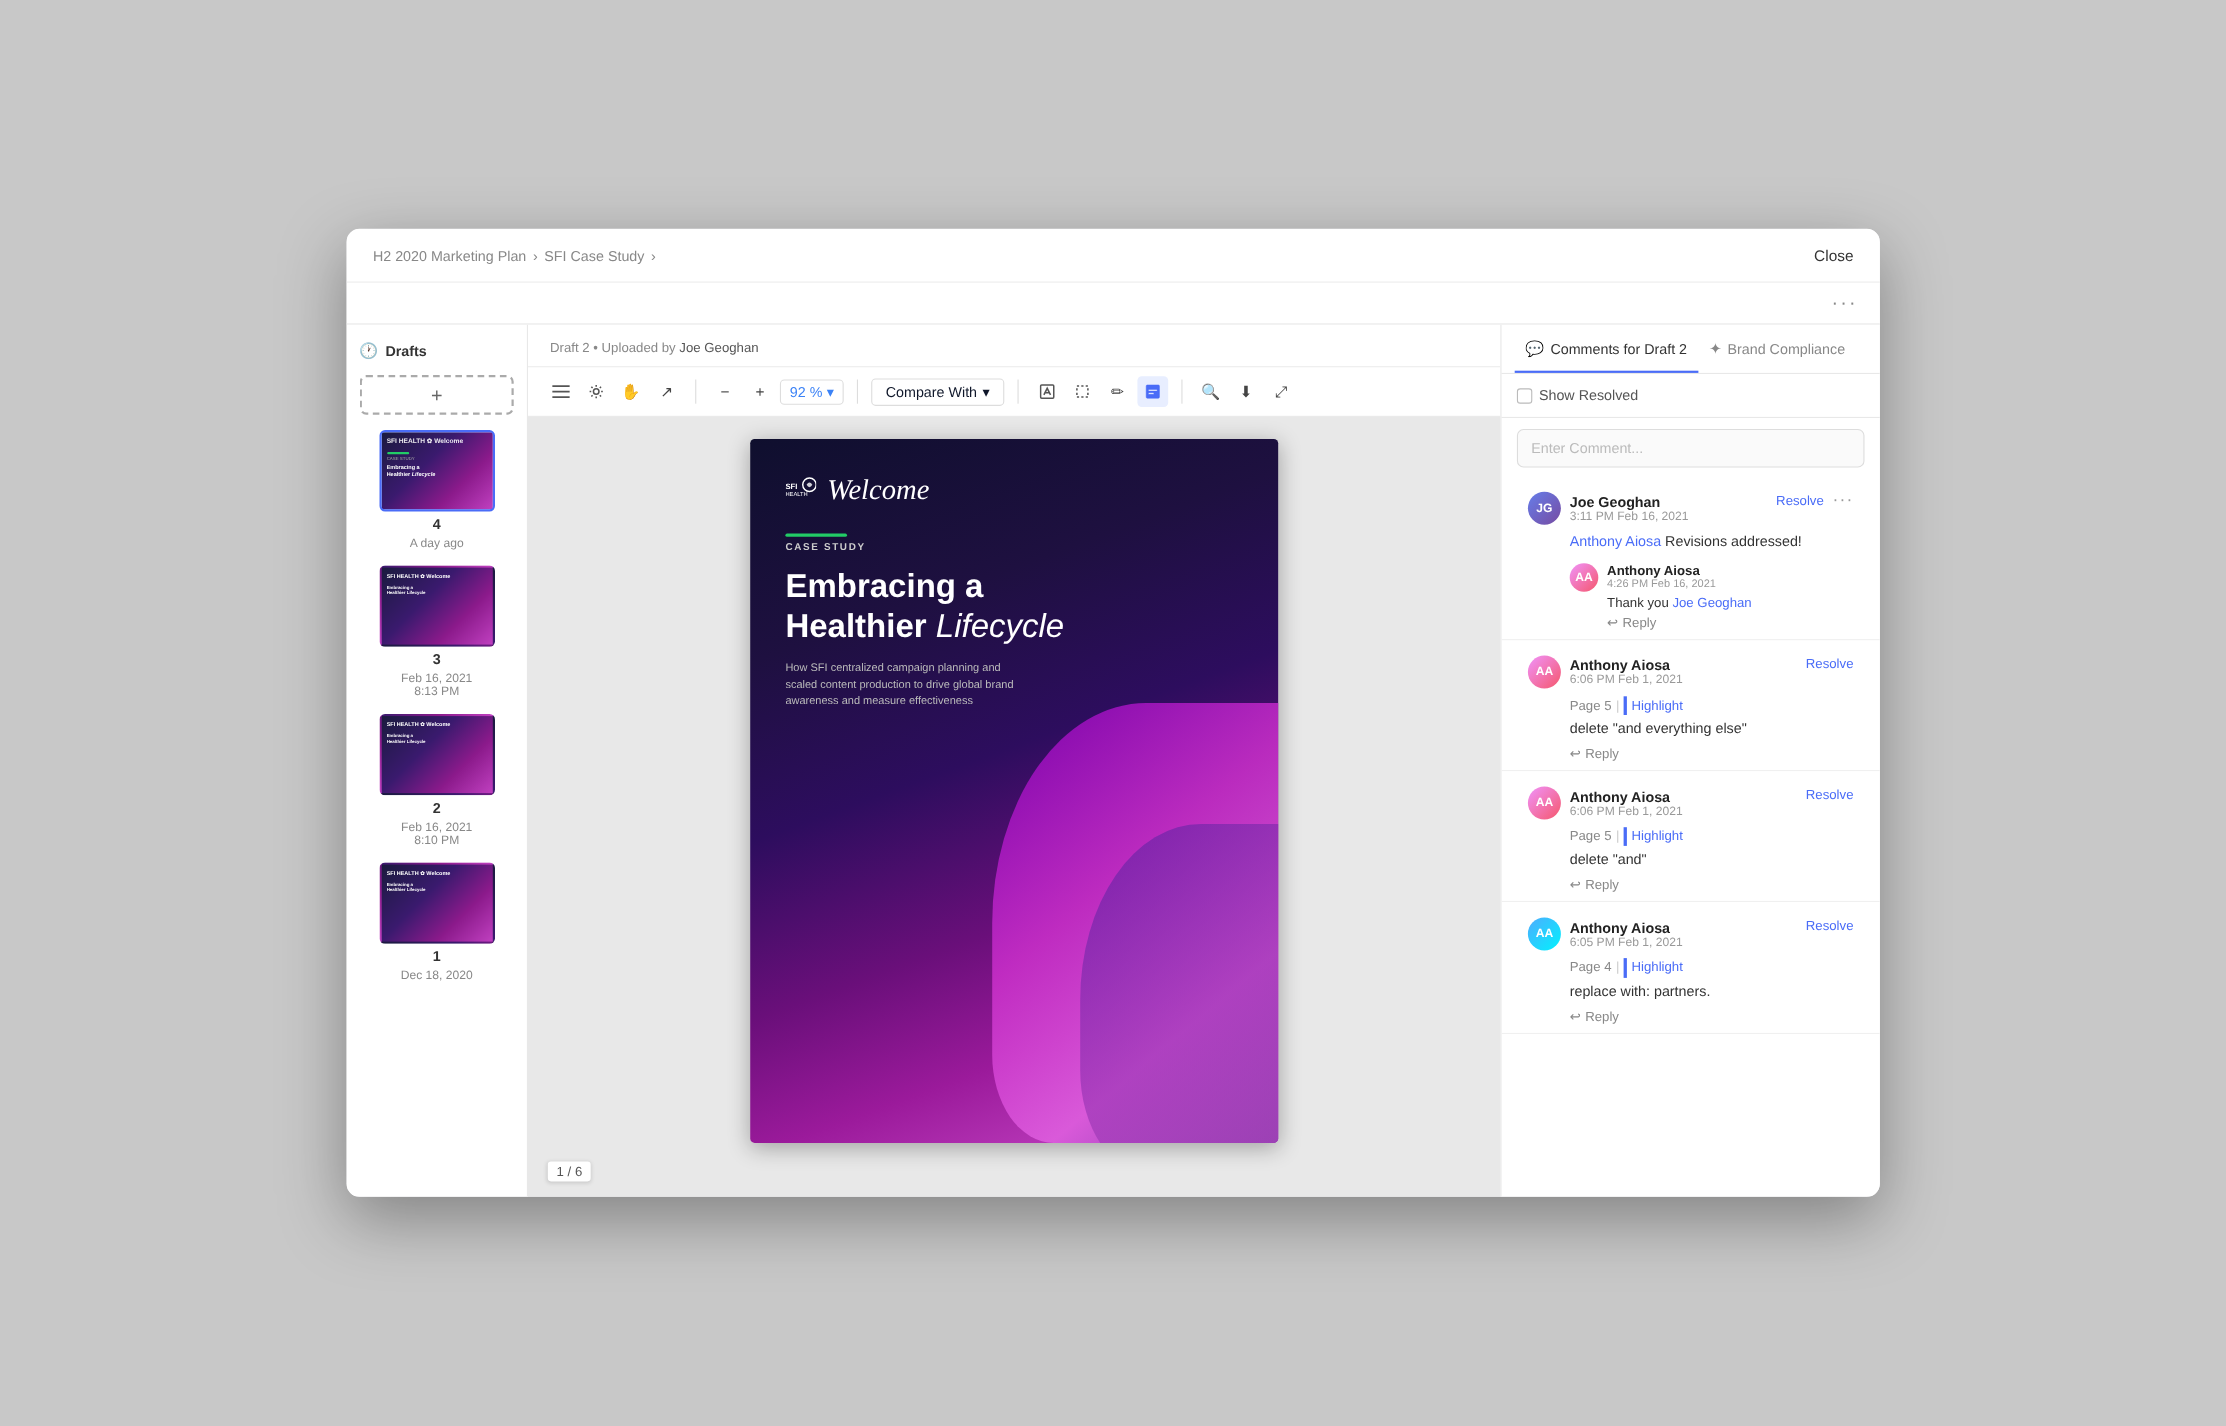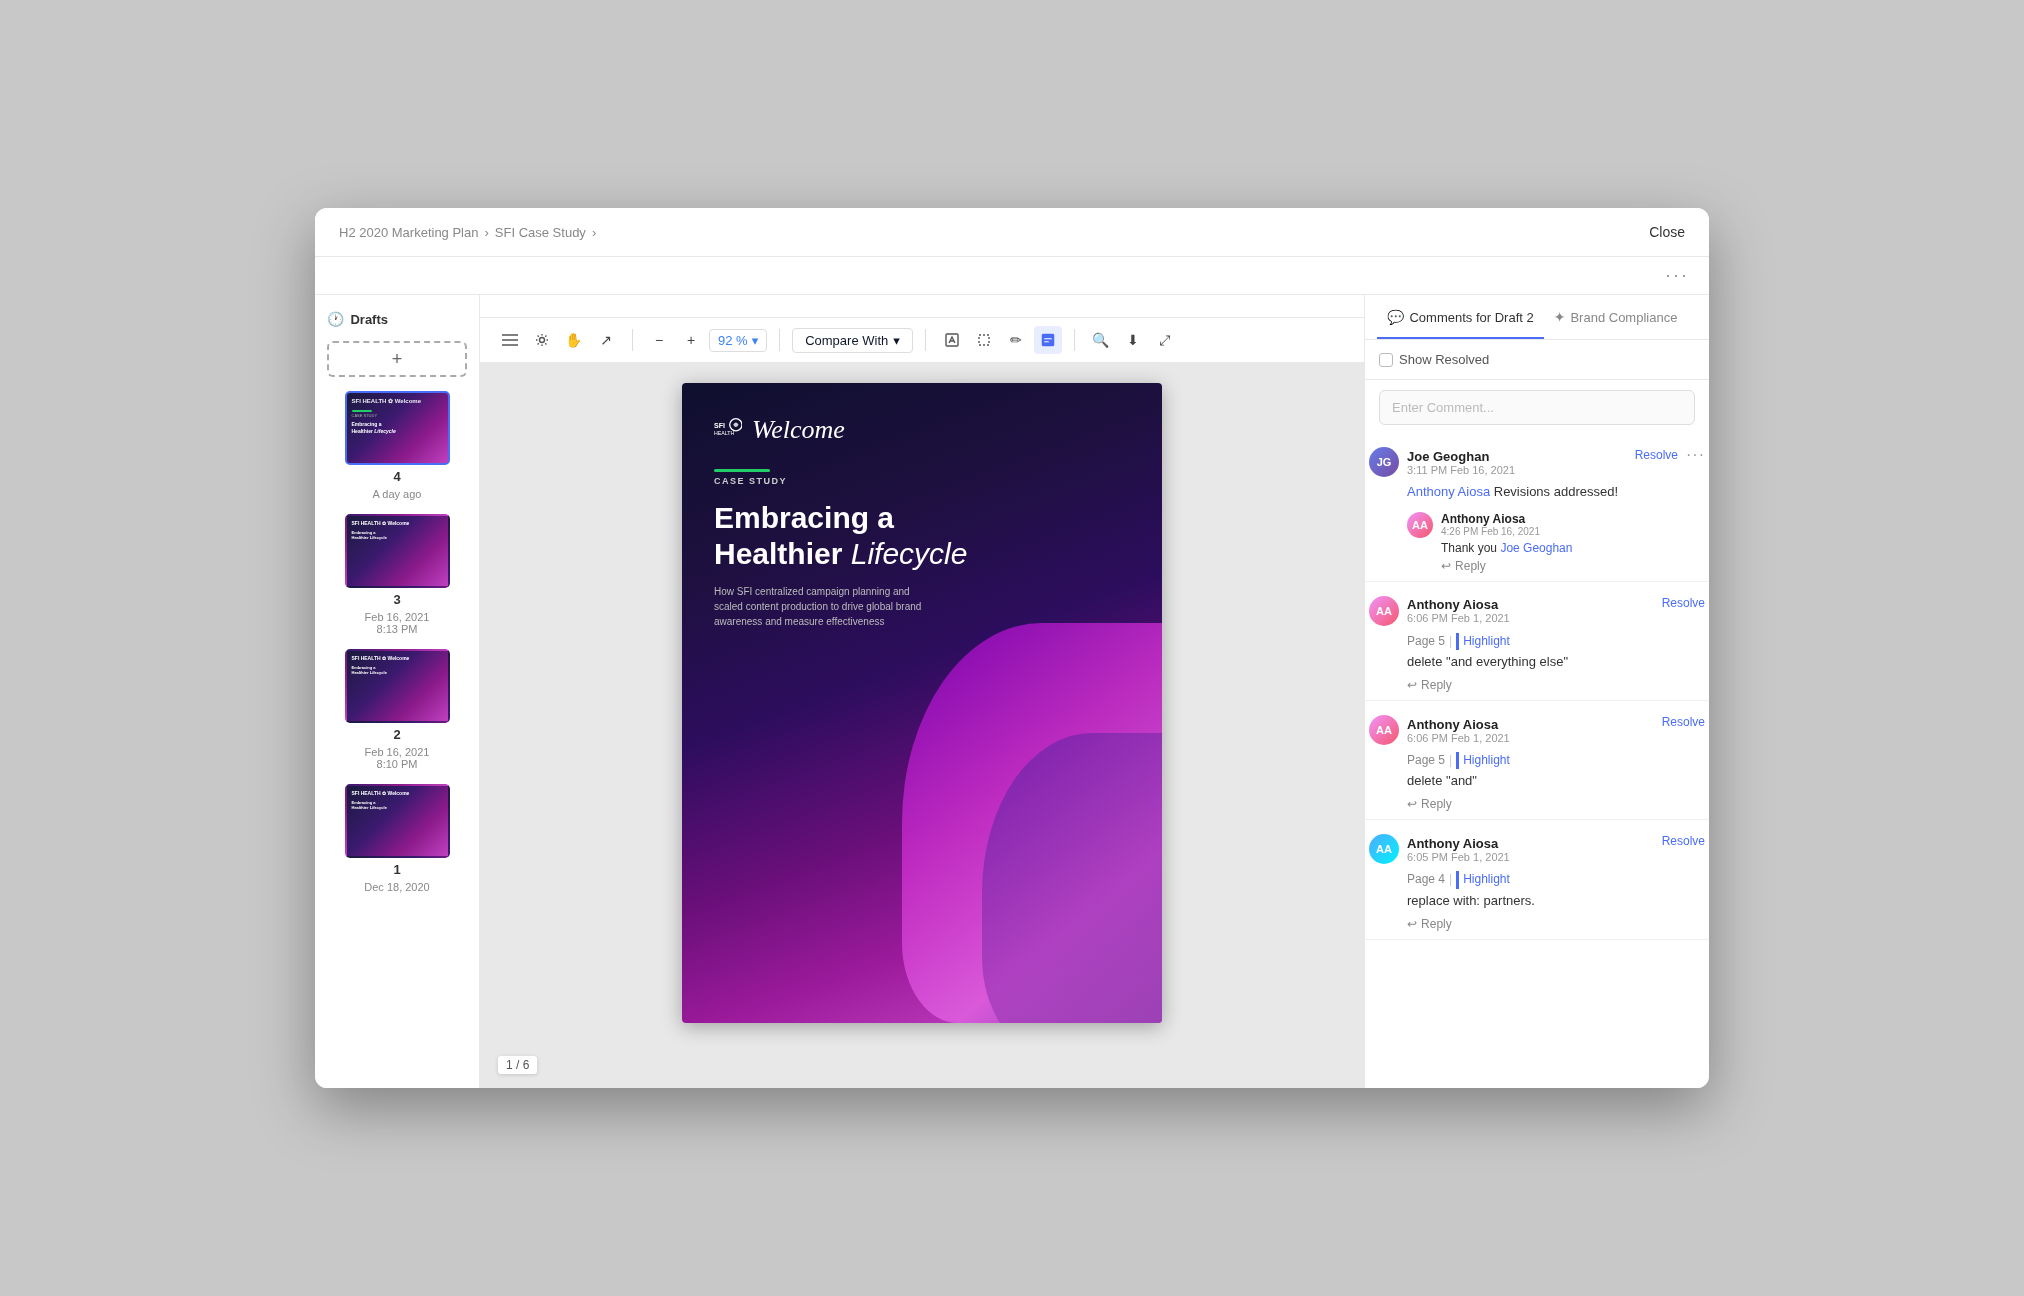--- a/index.html
+++ b/index.html
@@ -375,21 +375,21 @@
       color: #999;
       background: #fafafa;
       cursor: text;
     }
     .comments-list {
       flex: 1;
       overflow-y: auto;
       padding: 8px 0;
     }
     .comment-thread {
-      padding: 14px 4px 8px;
+      padding: 14px 24px 8px;
       border-bottom: 1px solid #f0f0f0;
     }
     .comment-header {
       display: flex;
       align-items: flex-start;
       justify-content: space-between;
     }
     .comment-user-row {
       display: flex;
       align-items: center;
@@ -569,20 +569,24 @@
             </div>
           </div>
           <div class="draft-num">1</div>
           <div class="draft-date">Dec 18, 2020</div>
         </div>
       </div>
     </div>
 
     <div class="content-area">
       <div class="doc-header">
+        <div class="doc-subtitle">
+          <span>Draft 2 • Uploaded by</span>
+          <b>Joe Geoghan</b>
+        </div>
       </div>
 
       <div class="toolbar">
         <div class="toolbar-group">
           <button class="toolbar-btn" title="Toggle Sidebar">
             <svg width="16" height="12" viewBox="0 0 16 12" fill="none" stroke="#555" stroke-width="1.5">
               <line x1="0" y1="1" x2="16" y2="1"></line>
                 <line x1="0" y1="6" x2="16" y2="6"></line>
                 <line x1="0" y1="11" x2="16" y2="11"></line>
             </svg>

